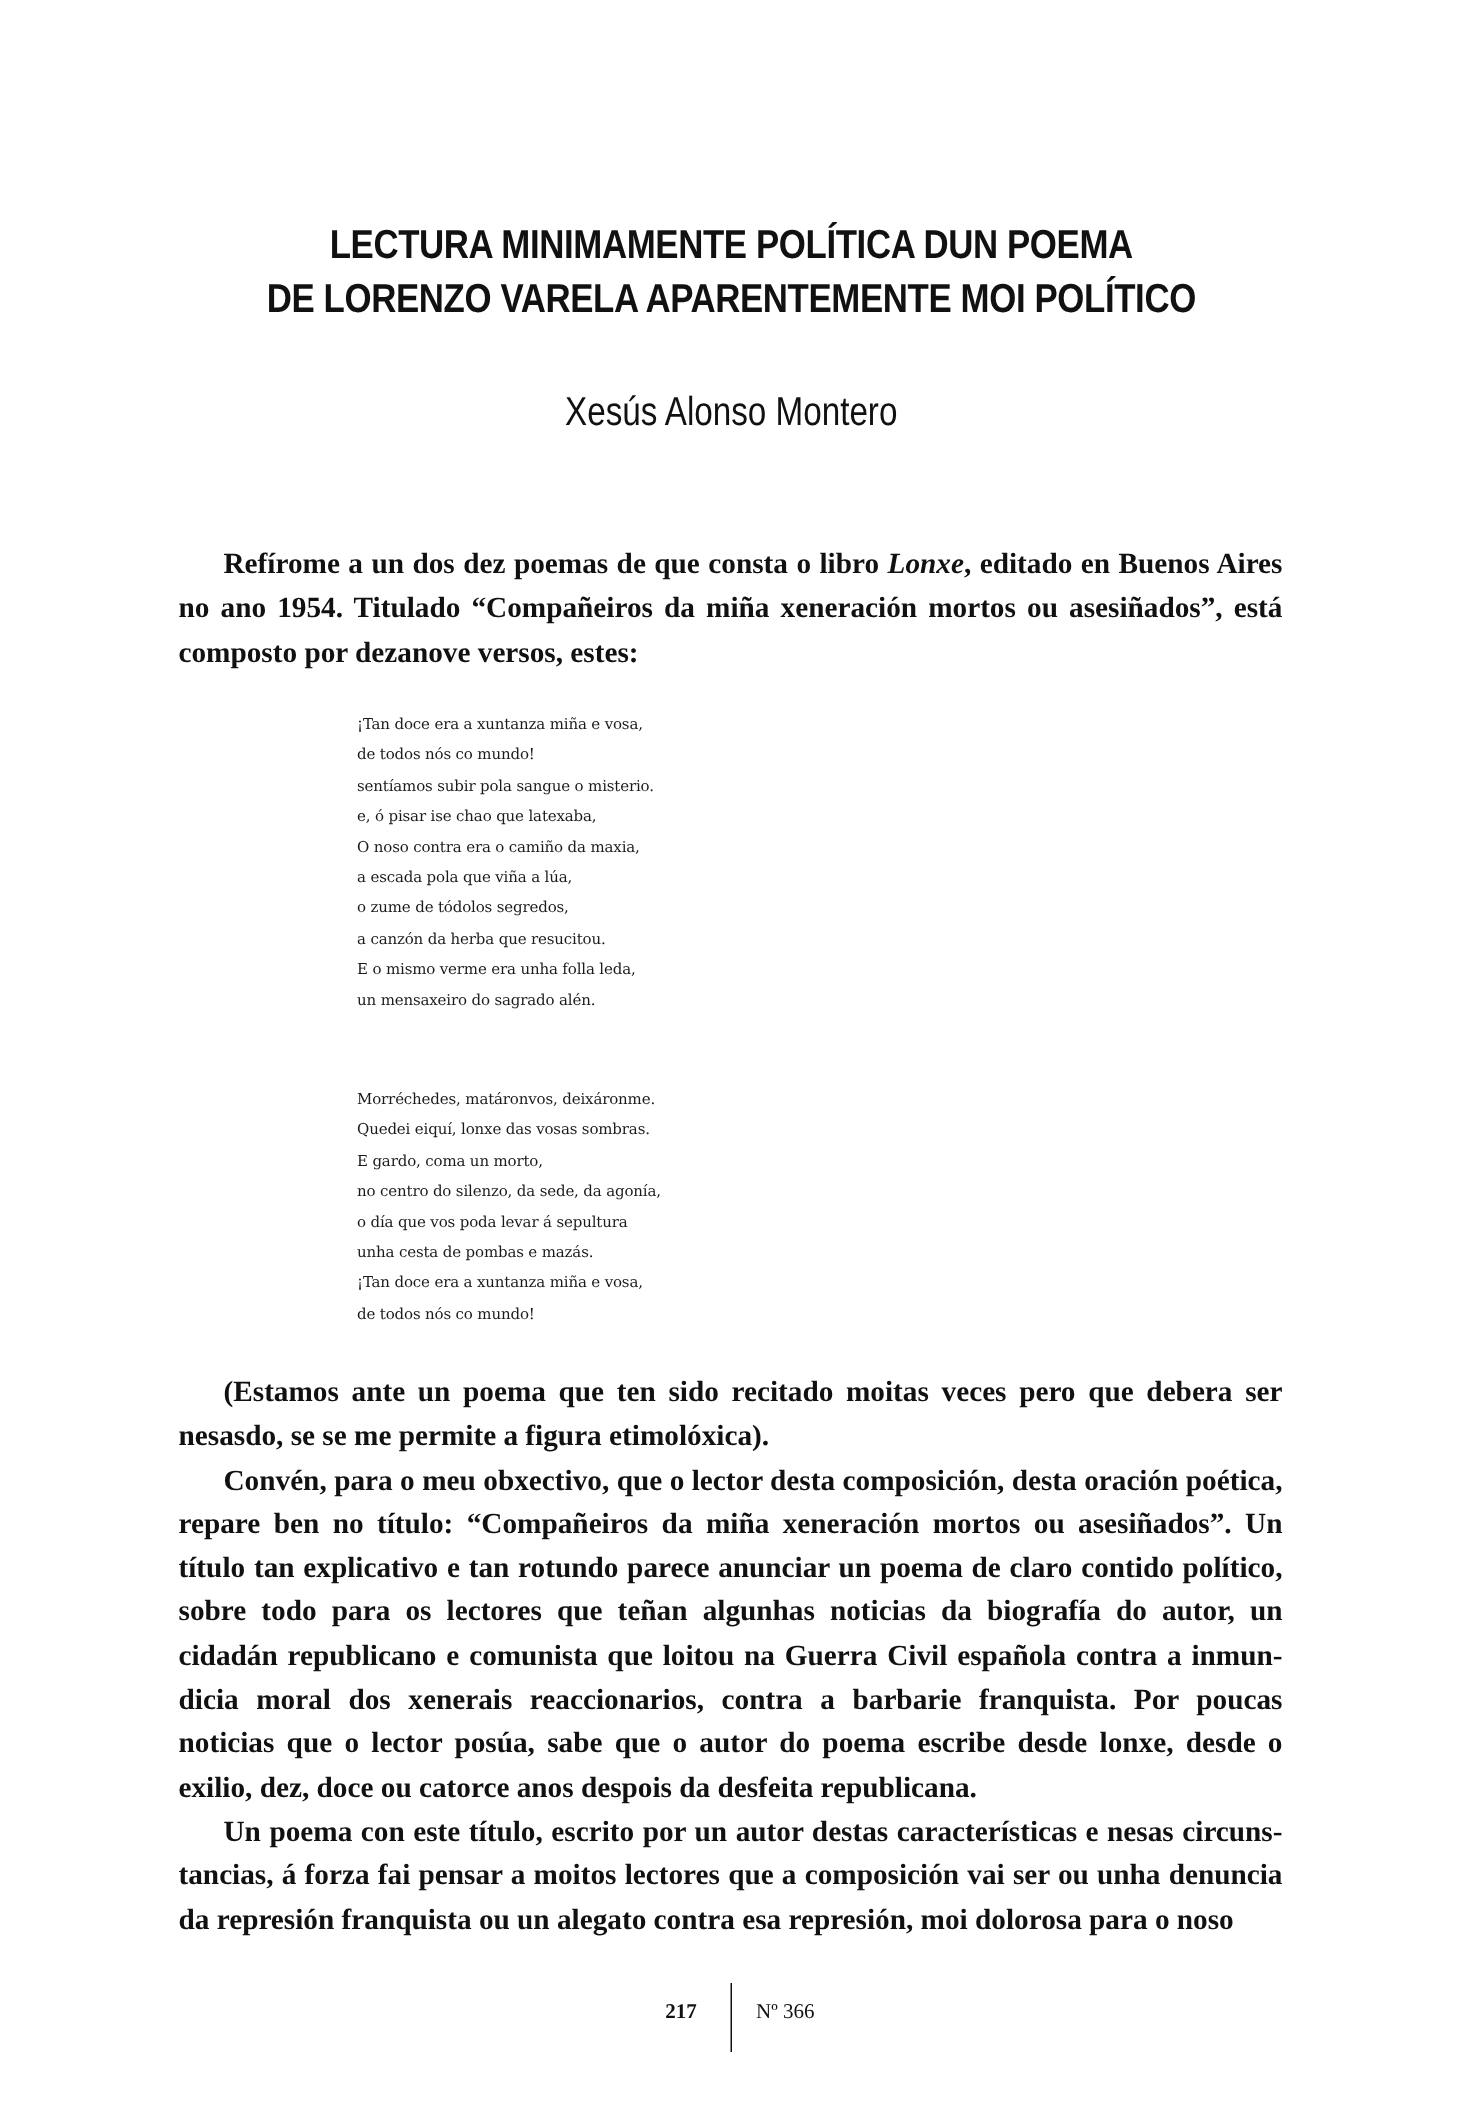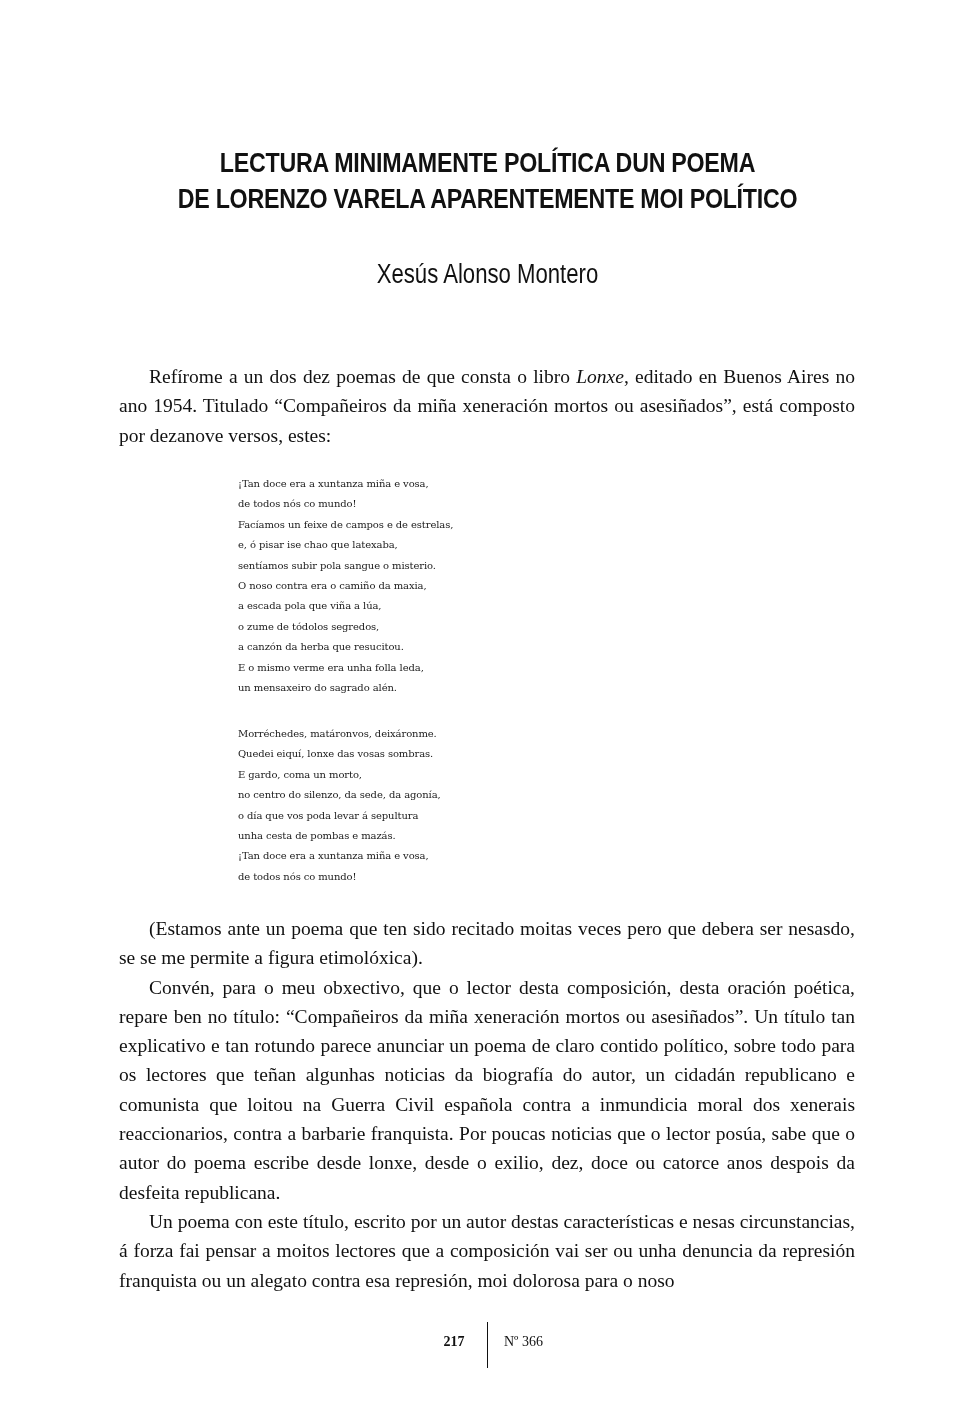--- a/index.html
+++ b/index.html
@@ -50,20 +50,21 @@
       font-family: "Liberation Serif", serif;
       font-size: 19.5px;
       line-height: 29.3px;
       color: #111111;
     }
     .para {
       margin: 0;
       text-align: justify;
       text-indent: 30px;
       hyphens: manual;
+      font-weight: bold;
     }
     .para .it { font-style: italic; }
     .intro { top: 362px; }
     .poem {
       position: absolute;
       left: 238px;
       font-family: "DejaVu Serif", serif;
       font-size: 10px;
       line-height: 20.4px;
       color: #1a1a1a;
@@ -111,23 +112,22 @@
 
   <div class="author">Xesús Alonso Montero</div>
 
   <div class="body-text intro">
     <p class="para"><span>Refírome a un dos dez poemas de que consta o libro </span><span class="it">Lonxe</span><span>, editado en Buenos Aires no ano 1954. Titulado “Compañeiros da miña xeneración mortos ou asesiñados”, está composto por dezanove versos, estes:</span></p>
   </div>
 
   <div class="poem stanza-1">
     <div class="poem-line">¡Tan doce era a xuntanza miña e vosa,</div>
     <div class="poem-line">de todos nós co mundo!</div>
-    <div class="poem-line">Facíamos un feixe de campos e de estrelas,</div>
+    <div class="poem-line">sentíamos subir pola sangue o misterio.</div>
     <div class="poem-line">e, ó pisar ise chao que latexaba,</div>
-    <div class="poem-line">sentíamos subir pola sangue o misterio.</div>
     <div class="poem-line">O noso contra era o camiño da maxia,</div>
     <div class="poem-line">a escada pola que viña a lúa,</div>
     <div class="poem-line">o zume de tódolos segredos,</div>
     <div class="poem-line">a canzón da herba que resucitou.</div>
     <div class="poem-line">E o mismo verme era unha folla leda,</div>
     <div class="poem-line">un mensaxeiro do sagrado alén.</div>
   </div>
 
   <div class="poem stanza-2">
     <div class="poem-line">Morréchedes, matáronvos, deixáronme.</div>

